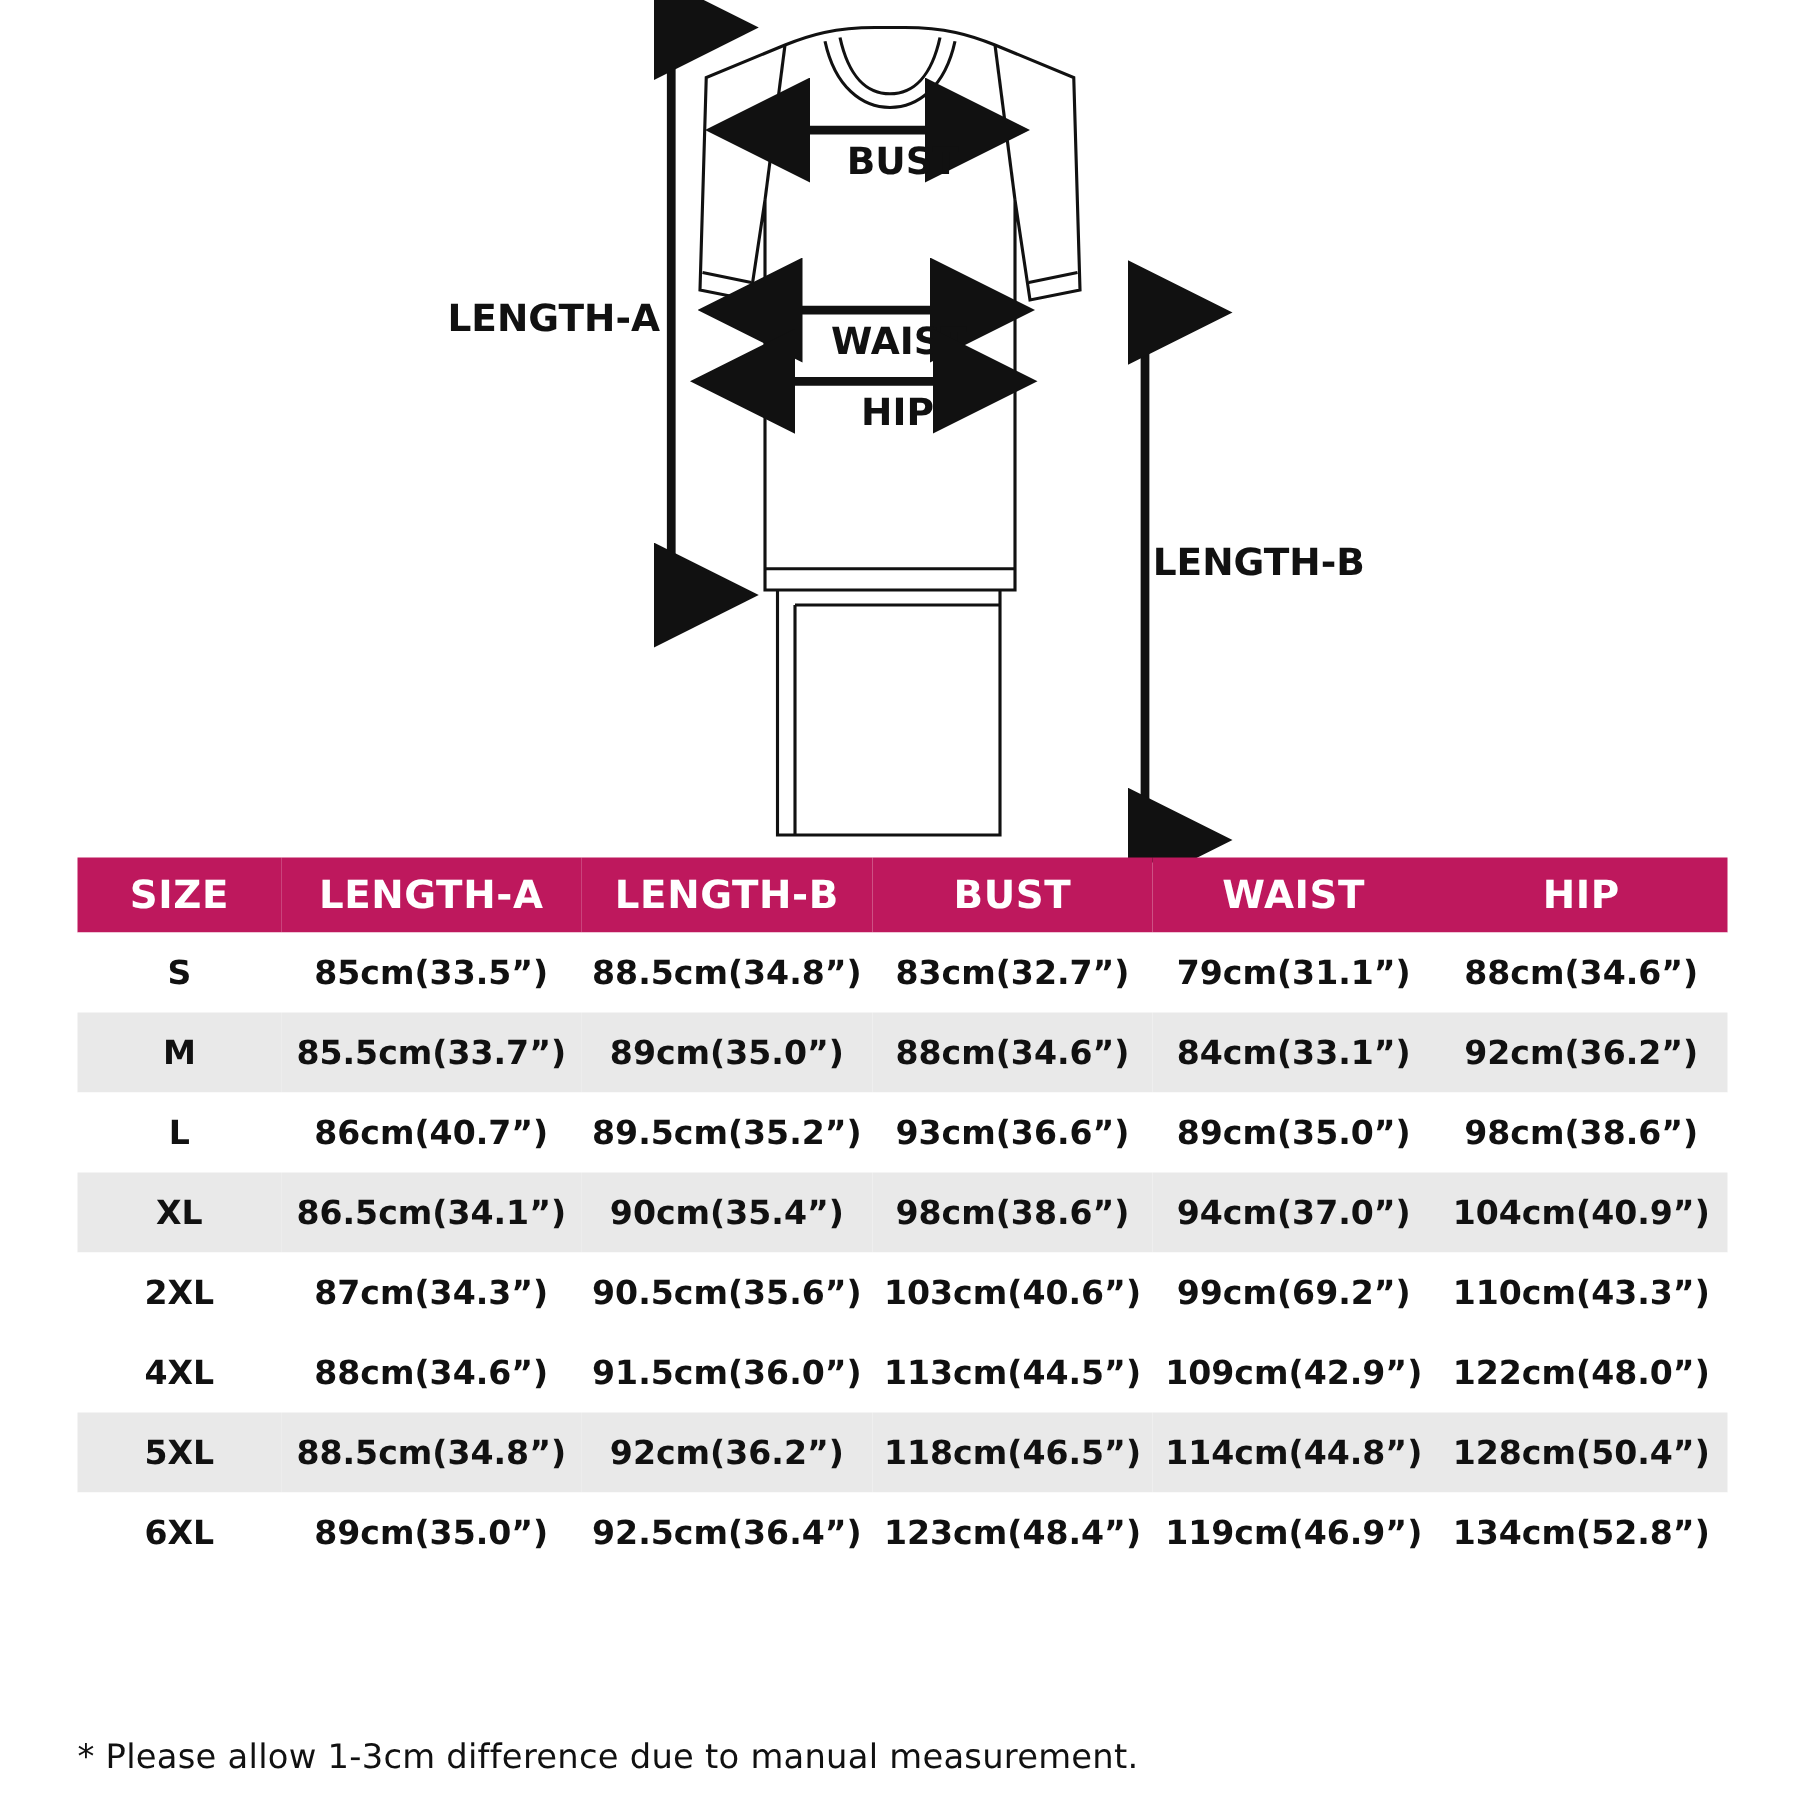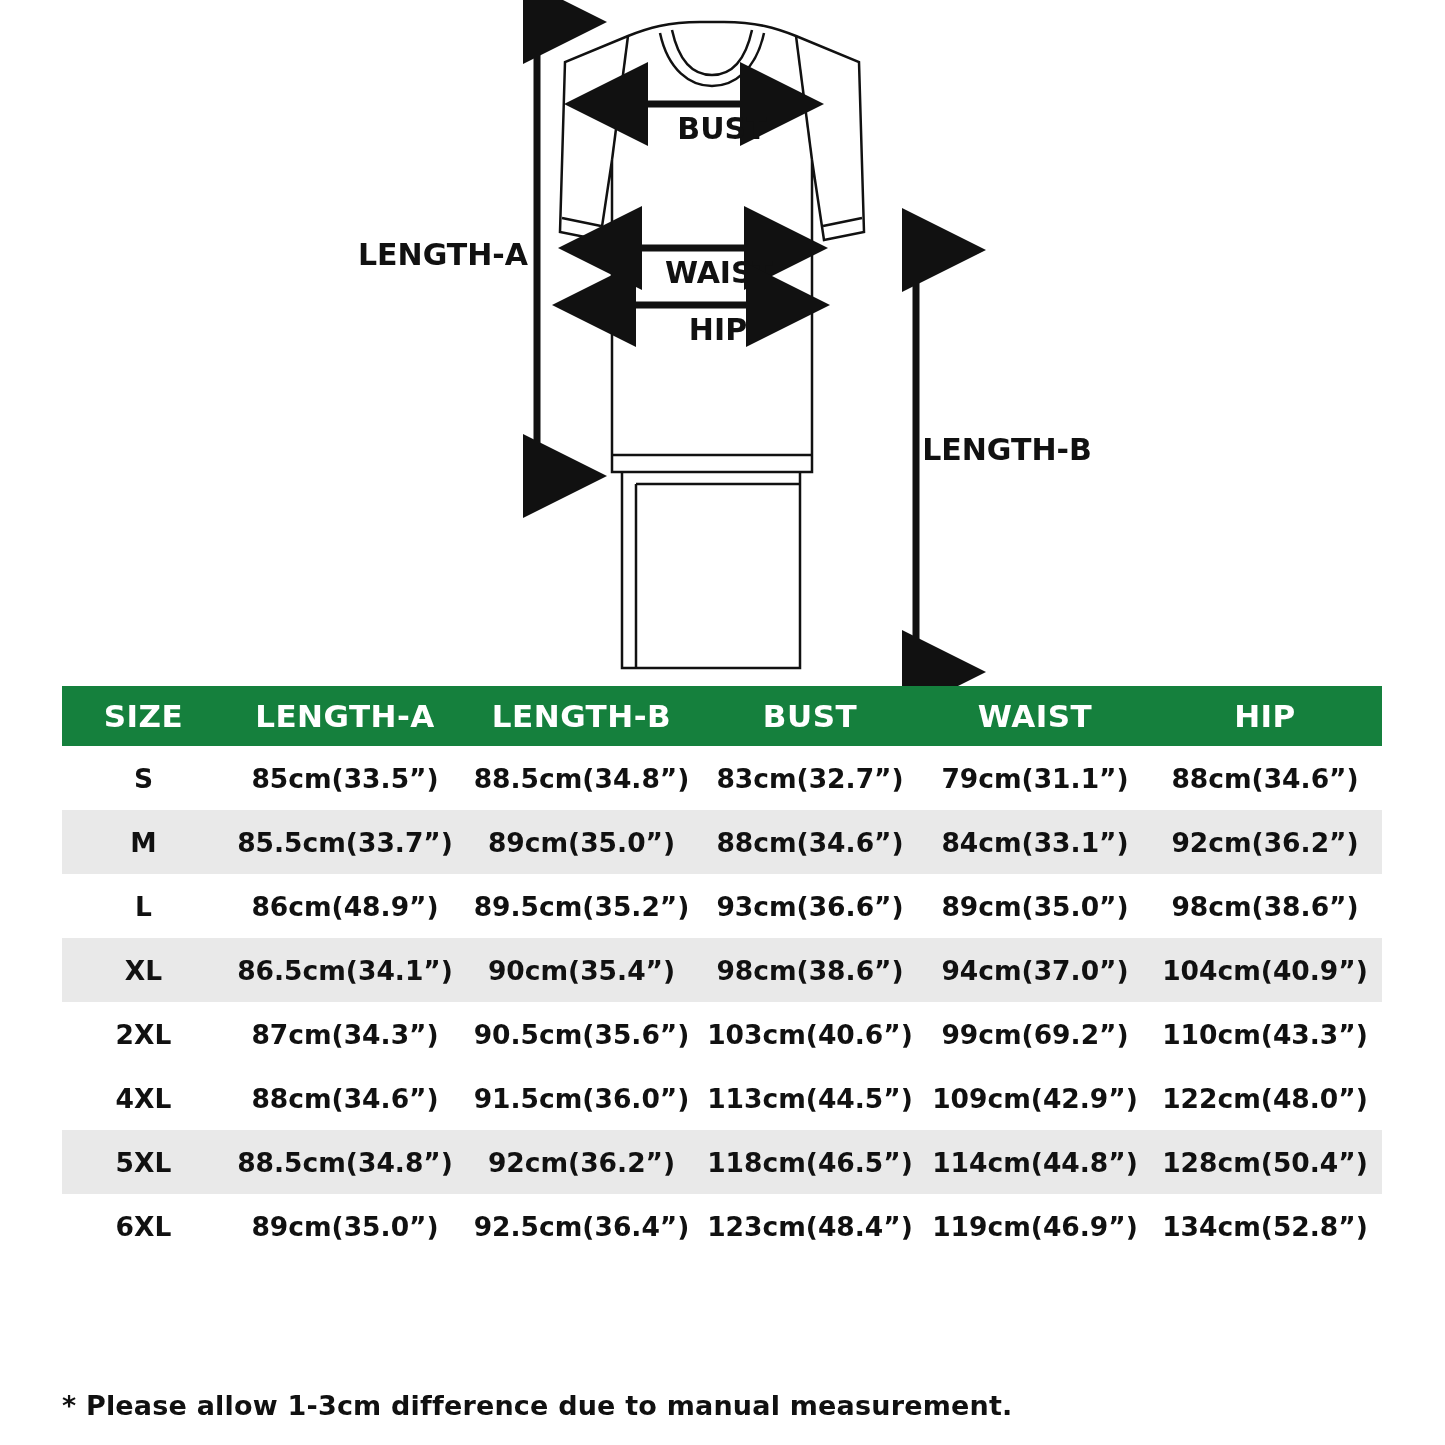--- a/index.html
+++ b/index.html
@@ -47,21 +47,21 @@
     table-layout: fixed;
   }
   #size-table th, #size-table td {
     text-align: center;
     vertical-align: middle;
     font-family: "DejaVu Sans", sans-serif;
     font-weight: bold;
     white-space: nowrap;
   }
   #size-table thead th {
-    background: #15803d;
+    background: #be185d;
     color: #ffffff;
     font-size: 31px;
     height: 58px;
     letter-spacing: 0.5px;
   }
   #size-table tbody td {
     color: #111111;
     font-size: 26.5px;
     height: 62px;
   }
@@ -77,21 +77,21 @@
   .col-bust  { width: 224px; }
   .col-waist { width: 226px; }
   .col-hip   { width: 234px; }
 
   
   #footnote {
     position: absolute;
     left: 62px;
     top: 1390px;
     font-family: "DejaVu Sans", sans-serif;
-    font-weight: bold;
+    font-weight: normal;
     font-size: 27px;
     color: #111111;
     letter-spacing: 0.2px;
   }
 </style>
 </head>
 <body>
 
 <div id="page">
 
@@ -207,21 +207,21 @@
       <tr class="row-even">
         <td>M</td>
         <td>85.5cm(33.7”)</td>
         <td>89cm(35.0”)</td>
         <td>88cm(34.6”)</td>
         <td>84cm(33.1”)</td>
         <td>92cm(36.2”)</td>
       </tr>
       <tr class="row-odd">
         <td>L</td>
-        <td>86cm(48.9”)</td>
+        <td>86cm(40.7”)</td>
         <td>89.5cm(35.2”)</td>
         <td>93cm(36.6”)</td>
         <td>89cm(35.0”)</td>
         <td>98cm(38.6”)</td>
       </tr>
       <tr class="row-even">
         <td>XL</td>
         <td>86.5cm(34.1”)</td>
         <td>90cm(35.4”)</td>
         <td>98cm(38.6”)</td>

